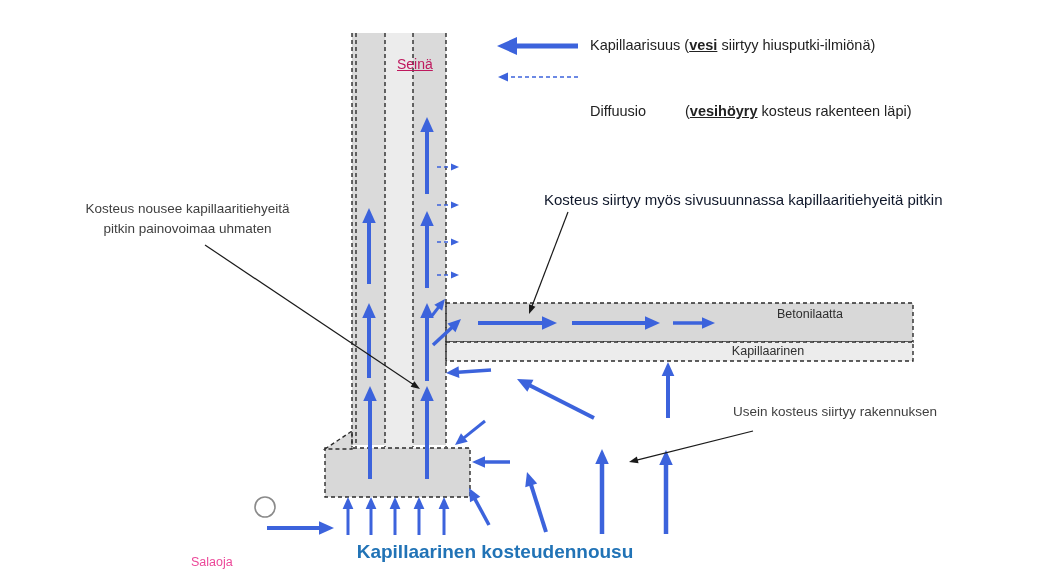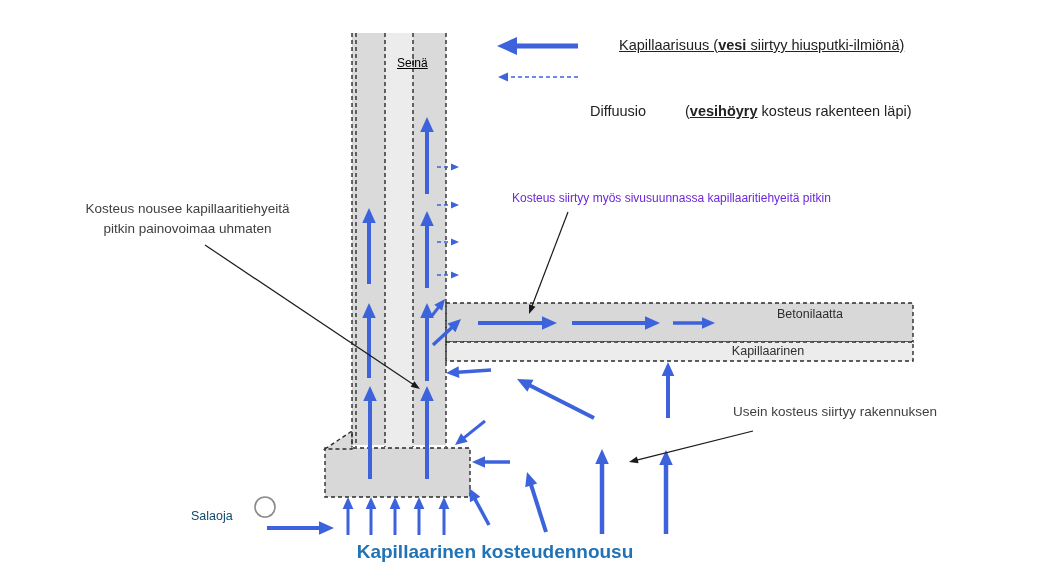--- a/index.html
+++ b/index.html
@@ -6,25 +6,25 @@
   .canvas{
     position:relative;width:1041px;height:585px;background:#ffffff;overflow:hidden;
     font-family:"Liberation Sans", sans-serif;color:#3a3a3a;
   }
   .canvas svg{position:absolute;left:0;top:0;}
   .lbl{position:absolute;white-space:nowrap;}
   .note{position:absolute;text-align:center;font-size:13.5px;line-height:1.45;color:#3f3f3f;}
   .legend-row{position:absolute;font-size:14.5px;color:#222;}
   .legend-row .emph{font-weight:bold;text-decoration:underline;}
   .legend-row .dlabel{display:inline-block;width:95px;margin-top:35px;}
-  .seina{font-size:12px;color:#000000;text-decoration:underline;}
+  .seina{font-size:14px;color:#be185d;text-decoration:underline;}
   .slab-lbl{position:absolute;width:150px;text-align:center;font-size:12.5px;color:#2e2e2e;}
-  .salaoja{font-size:12.5px;color:#0c4a6e;}
+  .salaoja{font-size:12.5px;color:#ec4899;margin-top:46px;}
   .title{position:absolute;width:340px;text-align:center;font-size:19px;font-weight:bold;}
-  .side-note{position:absolute;font-size:12px;color:#6d28d9;white-space:nowrap;}
+  .side-note{position:absolute;font-size:15px;color:#0f172a;white-space:nowrap;margin-left:32px;}
 </style>
 </head>
 <body>
 
 <div class="canvas">
 
   <svg width="1041" height="585" viewBox="0 0 1041 585">
       <rect x="352" y="33" width="33" height="412" fill="#DADADA" stroke="none" stroke-width="1.4" stroke-dasharray="none"></rect>
       <rect x="385" y="33" width="28" height="415" fill="#ECECEC" stroke="none" stroke-width="1.4" stroke-dasharray="none"></rect>
       <rect x="413" y="33" width="33" height="412" fill="#DADADA" stroke="none" stroke-width="1.4" stroke-dasharray="none"></rect>
@@ -105,21 +105,21 @@
       <line x1="578" y1="77" x2="507" y2="77" stroke="#3C63DC" stroke-width="1.4" stroke-dasharray="4 3"></line>
       <polygon points="498,77 508,72.5 508,81.5" fill="#3C63DC"></polygon>
       <line x1="205" y1="245" x2="413.35312546042536" y2="384.54813984326165" stroke="#1a1a1a" stroke-width="1.2" stroke-dasharray="none"></line>
       <polygon points="420,389 410.6190959259729,386.8331961893375 414.4254363599842,381.1501184580012" fill="#1a1a1a"></polygon>
       <line x1="568" y1="212" x2="531.8570997301326" y2="306.5275853211913" stroke="#1a1a1a" stroke-width="1.2" stroke-dasharray="none"></line>
       <polygon points="529,314 529.0197799212085,304.37212335170847 535.40869447159,306.814943620972" fill="#1a1a1a"></polygon>
       <line x1="753" y1="431" x2="636.7611400011626" y2="460.05971499970934" stroke="#1a1a1a" stroke-width="1.2" stroke-dasharray="none"></line>
       <polygon points="629,462 636.9018106636837,456.499292024176 638.5607543389323,463.13506672517" fill="#1a1a1a"></polygon>
     </svg>
 
-  <div class="legend-row" style="left:619px;top:37px;text-decoration:underline;"><span>Kapillaarisuus (</span><span class="emph">vesi</span><span> siirtyy hiusputki-ilmiönä)</span></div>
+  <div class="legend-row" style="left:590px;top:37px;"><span>Kapillaarisuus (</span><span class="emph">vesi</span><span> siirtyy hiusputki-ilmiönä)</span></div>
 
   <div class="legend-row" style="left:590px;top:68px;"><span class="dlabel">Diffuusio</span><span>(</span><span class="emph">vesihöyry</span><span> kosteus rakenteen läpi)</span></div>
 
   <div class="lbl seina" style="left:397px;top:56px;">Seinä</div>
 
   <div class="note" style="left:60px;top:199px;width:255px;">
     <div>Kosteus nousee kapillaaritiehyeitä</div>
     <div>pitkin painovoimaa uhmaten</div>
   </div>
 

